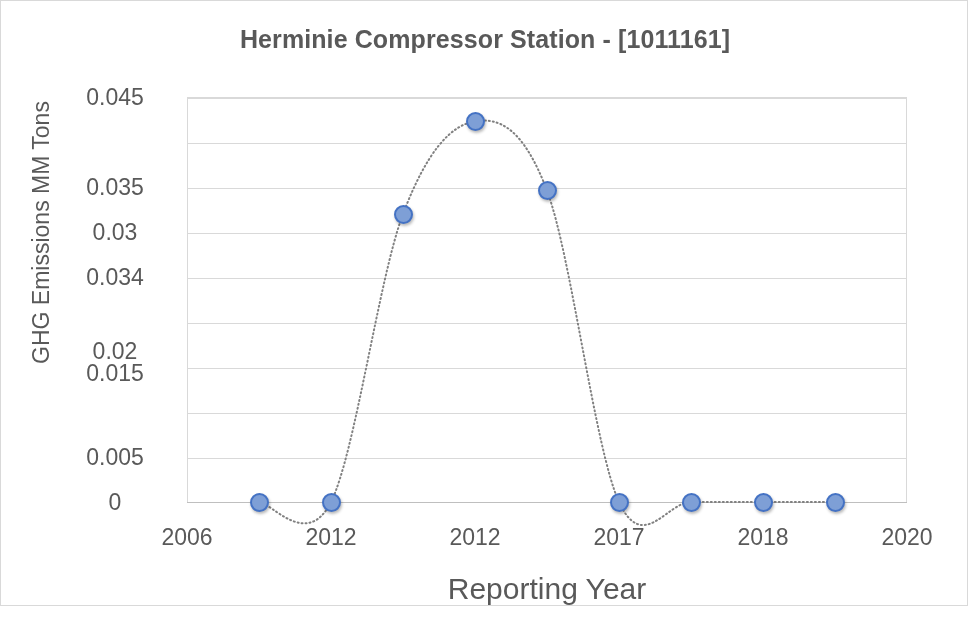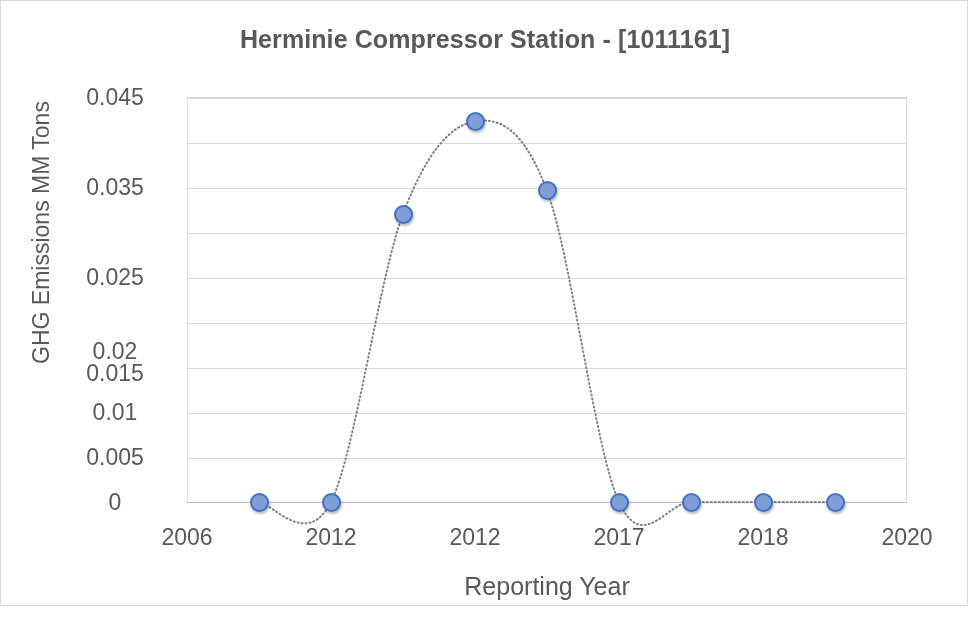--- a/index.html
+++ b/index.html
@@ -96,21 +96,21 @@
     font-size: 23px;
     color: #595959;
     white-space: nowrap;
   }
   #x-axis-title {
     position: absolute;
     left: 186px;
     top: 571px;
     width: 720px;
     text-align: center;
-    font-size: 25px;
+    font-size: 30px;
     color: #595959;
   }
   
   #series-svg {
     position: absolute;
     left: 0;
     top: 0;
     width: 968px;
     height: 643px;
     pointer-events: none;
@@ -144,24 +144,24 @@
       <div class="gridline" style="top: 135px;"></div>
       <div class="gridline" style="top: 90px;"></div>
       <div class="gridline" style="top: 45px;"></div>
       <div class="gridline" style="top: 0px;"></div>
     </div>
   <div id="axis-baseline"></div>
 
   <div id="y-ticks">
       <div class="ytick" style="top: 501px;">0</div>
       <div class="ytick" style="top: 456px;">0.005</div>
-      <div class="ytick" style="top: 411px;">0.01</div>
       <div class="ytick" style="top: 366px; margin-top: 6px;">0.015</div>
       <div class="ytick" style="top: 321px; margin-top: 29px;">0.02</div>
-      <div class="ytick" style="top: 276px;">0.025</div>
+      <div class="ytick" style="top: 276px;">0.034</div>
+      <div class="ytick" style="top: 231px;">0.03</div>
       <div class="ytick" style="top: 186px;">0.035</div>
       <div class="ytick" style="top: 96px;">0.045</div>
     </div>
 
   <div id="y-axis-title">GHG Emissions MM Tons</div>
 
   <div id="x-ticks-host">
       <div class="xtick" style="left: 186px;">2006</div>
       <div class="xtick" style="left: 330px;">2012</div>
       <div class="xtick" style="left: 474px;">2012</div>

